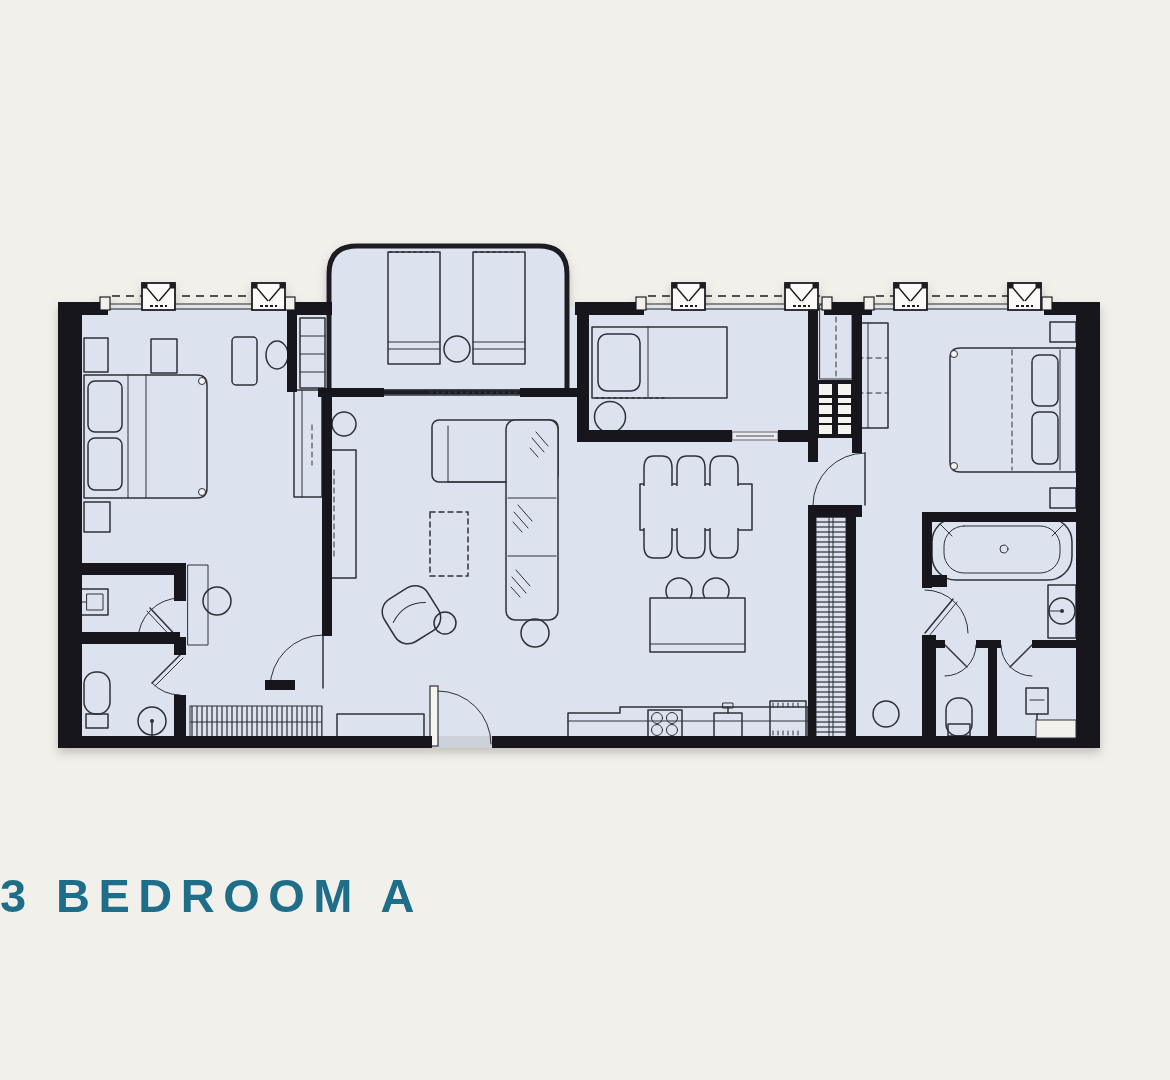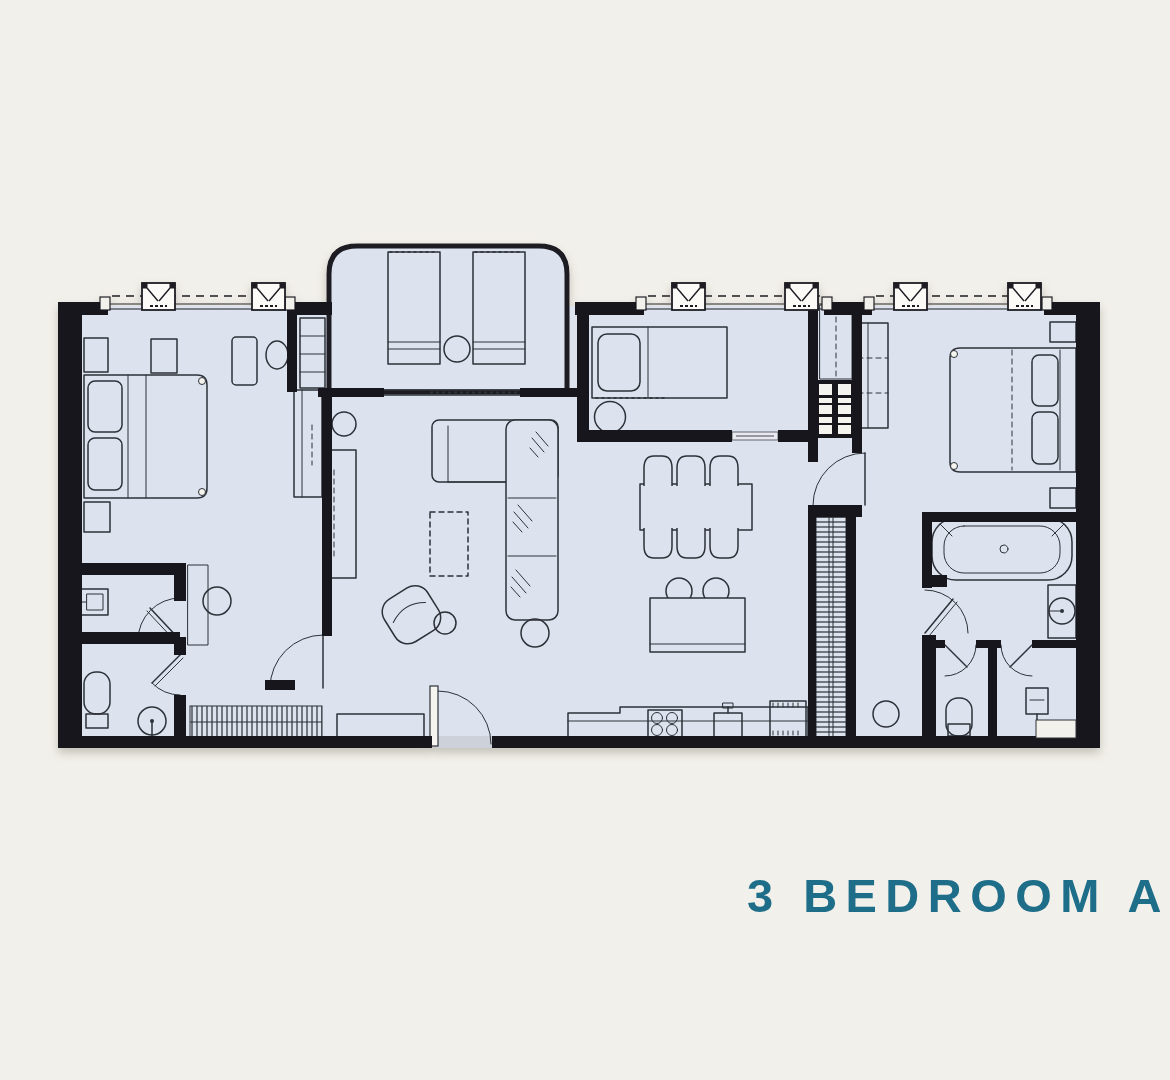--- a/index.html
+++ b/index.html
@@ -13,21 +13,21 @@
   svg{position:absolute;left:0;top:0;}
   .w{fill:#17171b;}
   .f{fill:none;stroke:#2e3138;stroke-width:1.5;stroke-linecap:round;stroke-linejoin:round;}
   .ff{fill:#dce3ee;stroke:#2e3138;stroke-width:1.5;stroke-linejoin:round;}
   .fw{fill:#f6f4ef;stroke:#2e3138;stroke-width:1.5;}
   .thin{stroke-width:1;}
   .dash{stroke-dasharray:5 4;}
   .dot{stroke-dasharray:2 4;}
   #plan-title{
     position:absolute;left:0;top:868px;width:1170px;
-    text-align:right;
+    text-align:left;
     color:#1e6d89;
     font-size:47px;font-weight:700;letter-spacing:0.18em;
   }
 </style>
 </head>
 <body>
 
 <div id="stage">
 <svg width="1170" height="1080" viewBox="0 0 1170 1080" role="img">
   <defs>

